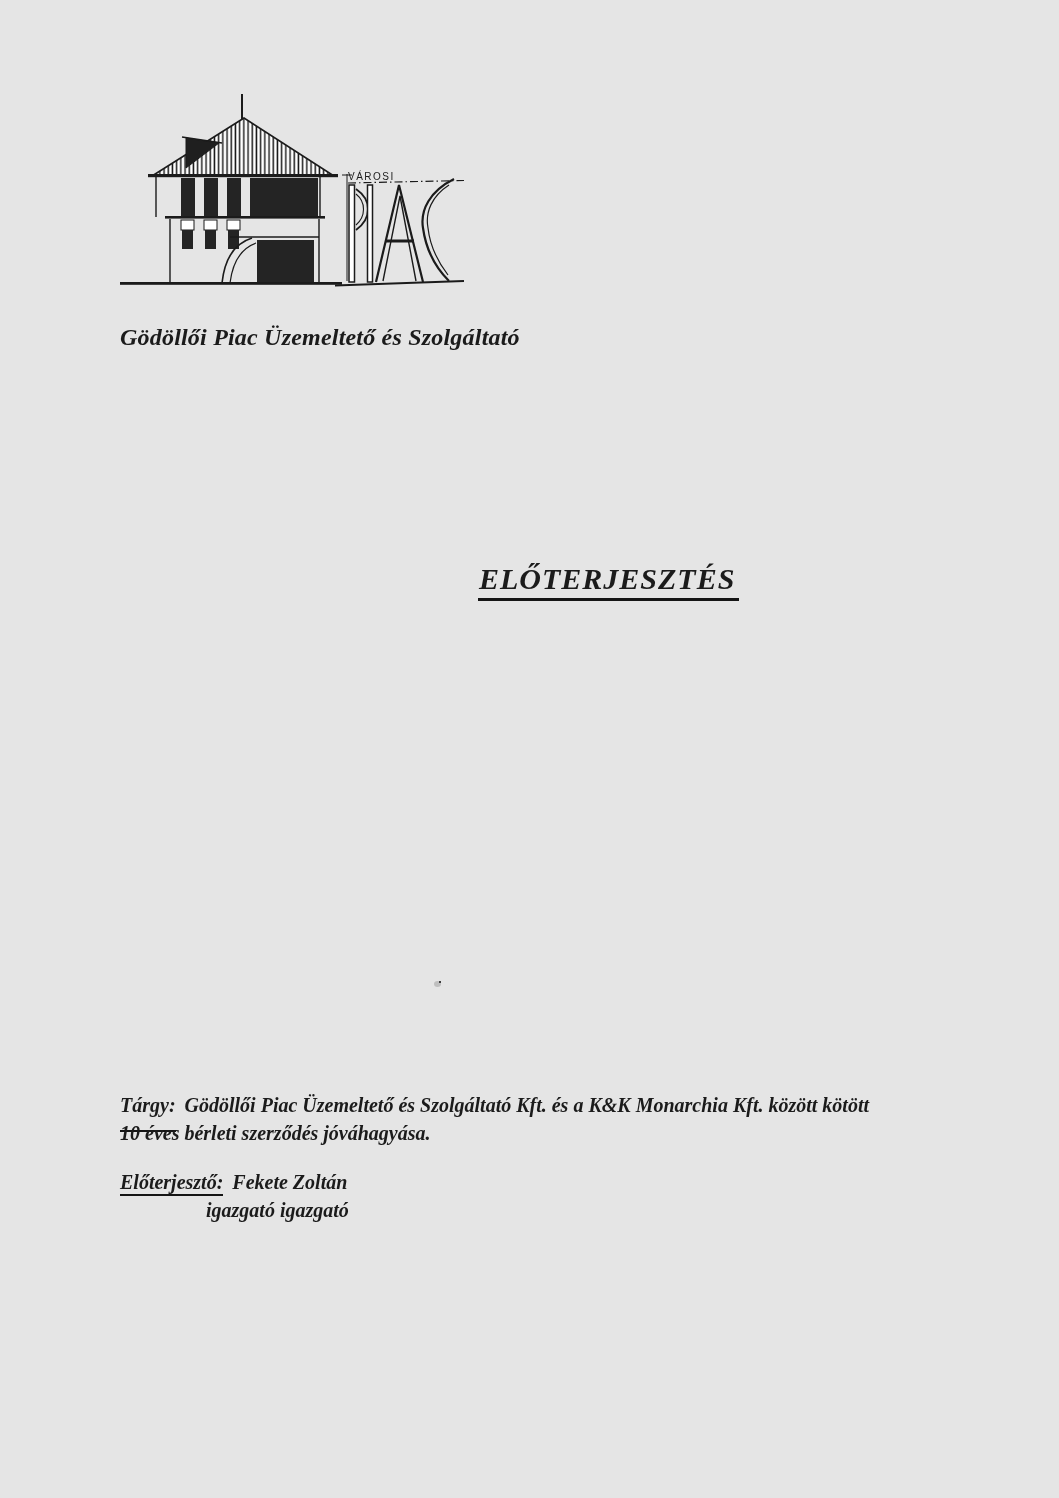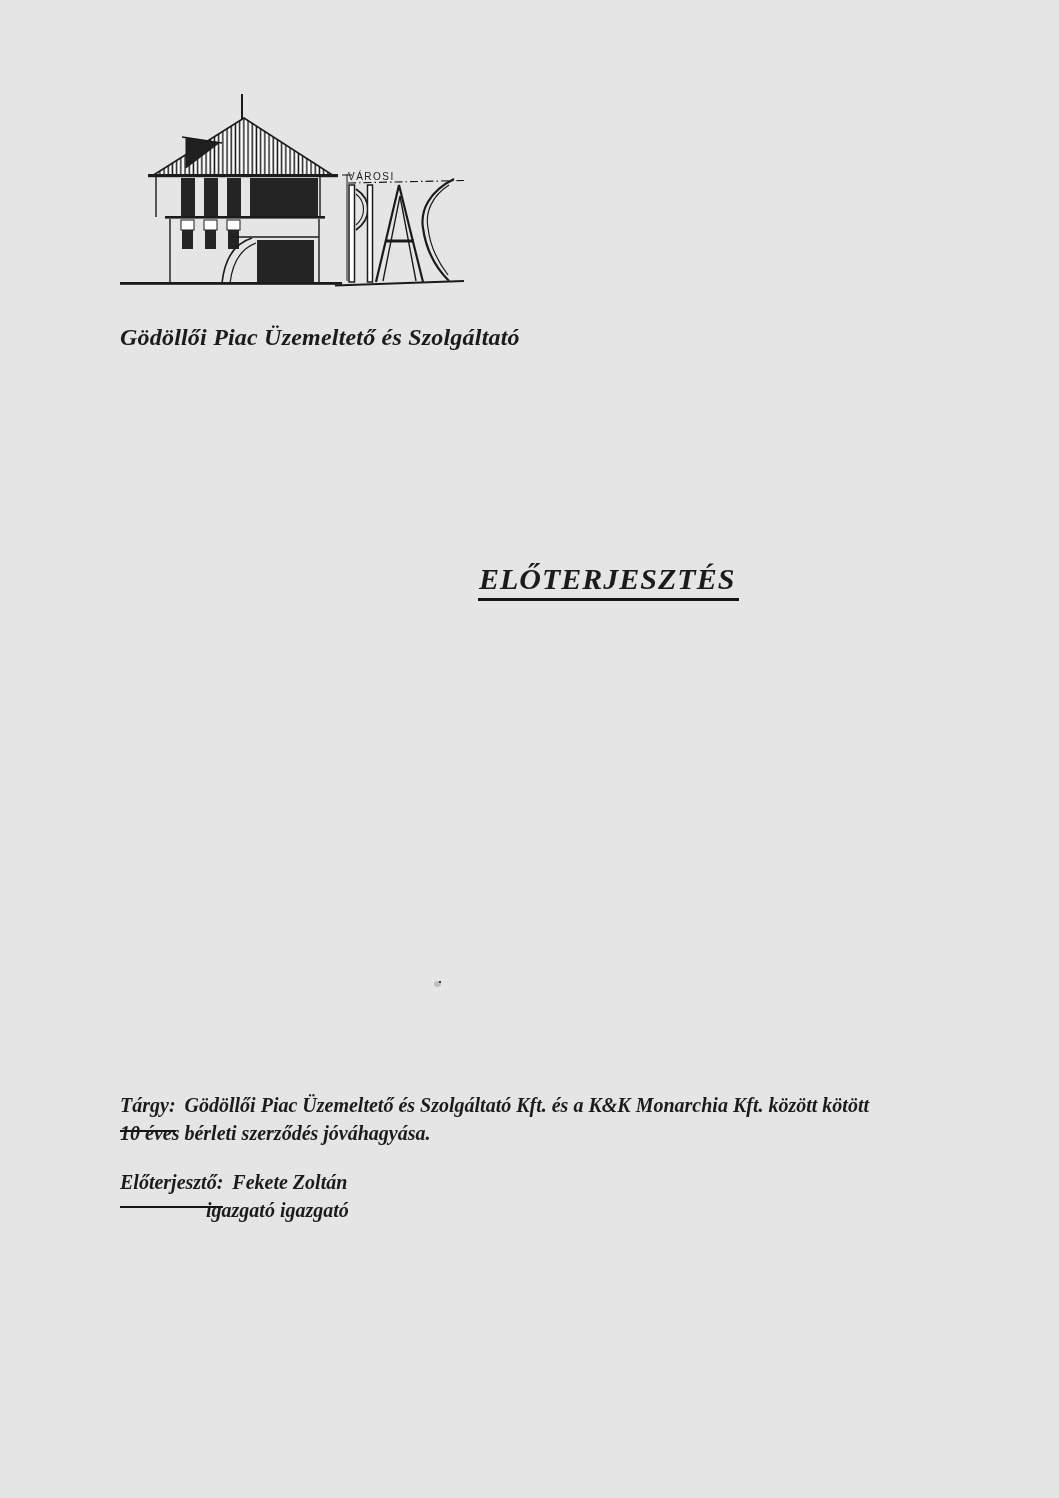--- a/index.html
+++ b/index.html
@@ -28,21 +28,21 @@
     white-space:nowrap;
   }
   .subject .label { border-bottom:2.5px solid #151515; padding-bottom:14px; }
   .subject .line1 { margin-left:9px; }
   .subject .line2 { display:block; }
 
   .presenter {
     position:absolute; left:120px; top:1168px;
     font-style:italic; font-size:20px; line-height:28px; white-space:nowrap;
   }
-  .presenter .label { font-weight:700; border-bottom:2.5px solid #151515; padding-bottom:13px;text-align:right; }
+  .presenter .label { font-weight:700; border-bottom:2.5px solid #151515; padding-bottom:1px;text-align:right; }
   .presenter .name { margin-left:9px; font-weight:700; }
   .presenter .role { display:block; font-weight:700; margin-left:86px; }
 
   .speck {
     position:absolute; left:434px; top:981px; width:7px; height:6px;
     background:#b9b9b9; border-radius:50%; opacity:.85;
   }
   .speck i {
     position:absolute; right:0; top:0; width:2px; height:2px; background:#222;
     display:block;

